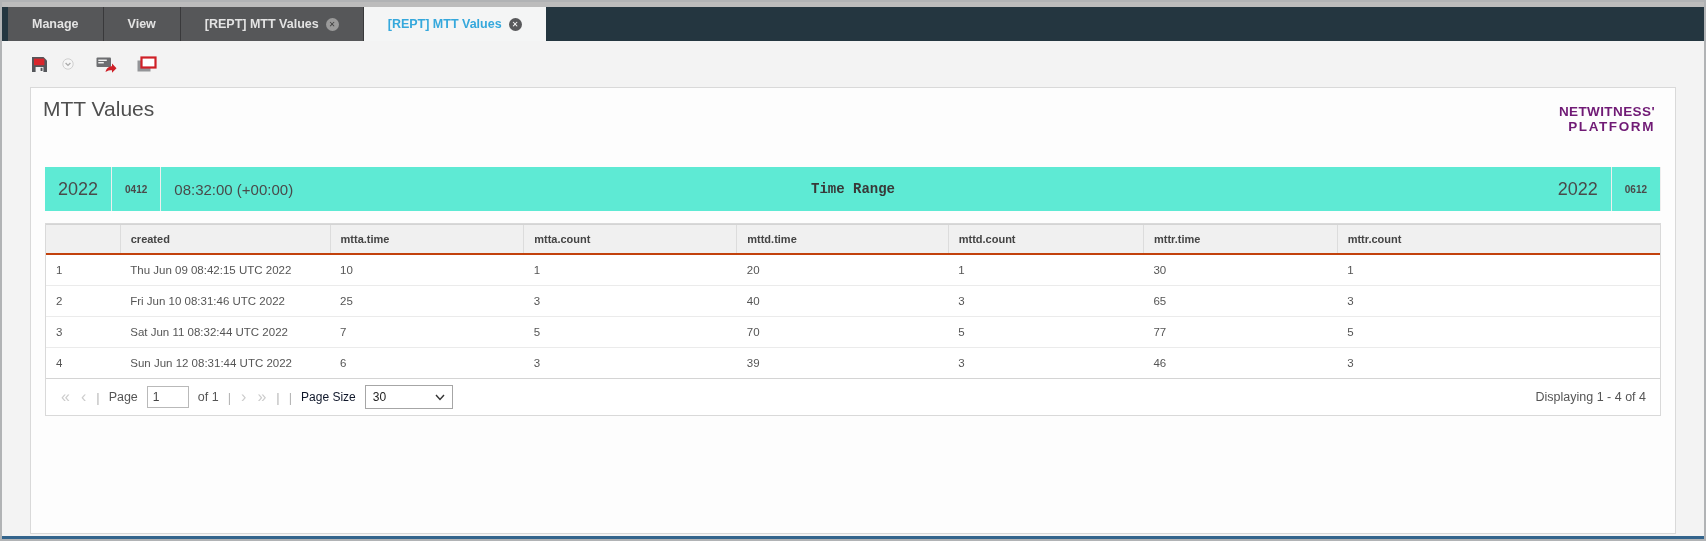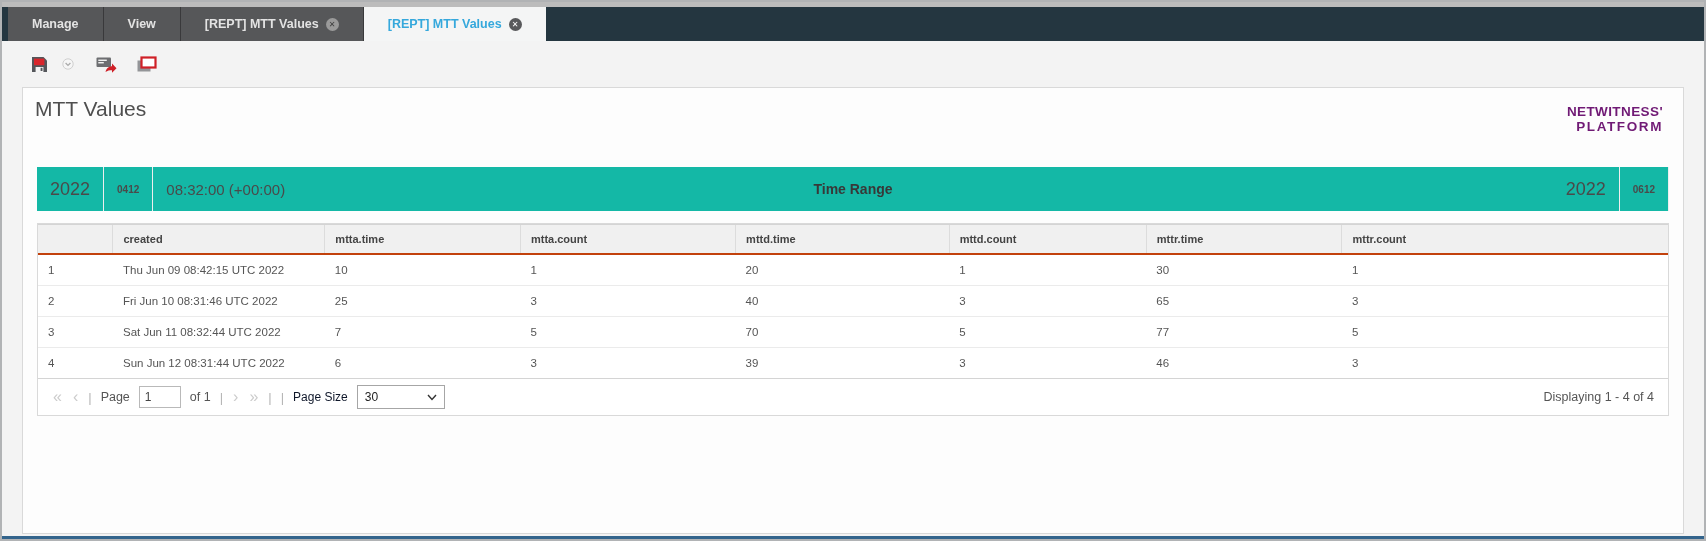--- a/index.html
+++ b/index.html
@@ -26,46 +26,46 @@
   .tab-close.gray{ background:#9a9a9a; color:#3f3f3f; }
   .tab-close.dark{ background:#58595b; color:#ffffff; }
 
   
   .content{ flex:1; background:#f3f3f3; display:flex; flex-direction:column; min-height:0; }
 
   .toolbar{ height:46px; flex:none; display:flex; align-items:center; padding-left:24px; gap:4px; }
   .tool-btn{ background:none; border:none; padding:0 5px; cursor:pointer; display:flex; align-items:center; }
 
   .report-panel{
-    margin:0 20px; background:#fdfdfd; border:1px solid #d9d9d9;
+    margin:0 28px; background:#fdfdfd; border:1px solid #d9d9d9;
     position:relative; flex:none; height:447px;
   }
   .report-header{ padding:9px 12px 0 12px; }
   .report-title{ font-size:21px; color:#4f4f4f; font-weight:400; }
   .report-generated{ font-size:12px; color:#4f4f4f; font-weight:700; margin:3px 0 0 8px; }
   .logo{ position:absolute; top:16px; right:20px; text-align:right; color:#701a75; line-height:15px; }
   .logo-line1{ font-size:13.5px; font-weight:700; letter-spacing:.4px; }
   .logo-line2{ font-size:13.5px; font-weight:700; letter-spacing:1.6px; }
 
   
   .time-bar{
-    margin:46px 14px 0 14px; height:44px; background:#14b8a6;
+    margin:46px 14px 0 14px; height:44px; background:#5eead4;
     display:flex; align-items:stretch; justify-content:space-between; position:relative;
     color:#4a4a4a;
   }
   .tr-group{ display:flex; align-items:stretch; }
   .tr-cell{ display:flex; align-items:center; padding:0 13px; }
   .tr-year{ font-size:18px; }
   .tr-md{ justify-content:center; font-size:10px; font-weight:700; line-height:11px;
           border-left:1px solid #eeeeee; border-right:1px solid #eeeeee; }
   .tr-time{ font-size:15px; }
   .tr-label{
     position:absolute; left:0; right:0; top:0; bottom:0;
     display:flex; align-items:center; justify-content:center;
-    font-size:14px; font-weight:700; color:#383838; pointer-events:none;
+    font-size:14px; font-weight:700; color:#383838; pointer-events:none;font-family:Liberation Mono, monospace;
   }
 
   
   .section-panel{ margin:12px 14px 0 14px; background:#ffffff; border:1px solid #d9d9d9; }
   .section-title{ padding:13px 14px 57px 14px; font-size:13.5px; color:#555555; }
 
   table{ width:100%; border-collapse:collapse; table-layout:fixed; }
   thead th{
     background:#f0f0f0; border-top:1px solid #d4d4d4; border-bottom:2px solid #c2410c;
     border-left:1px solid #dcdcdc; font-size:11px; color:#444444; text-align:left;

